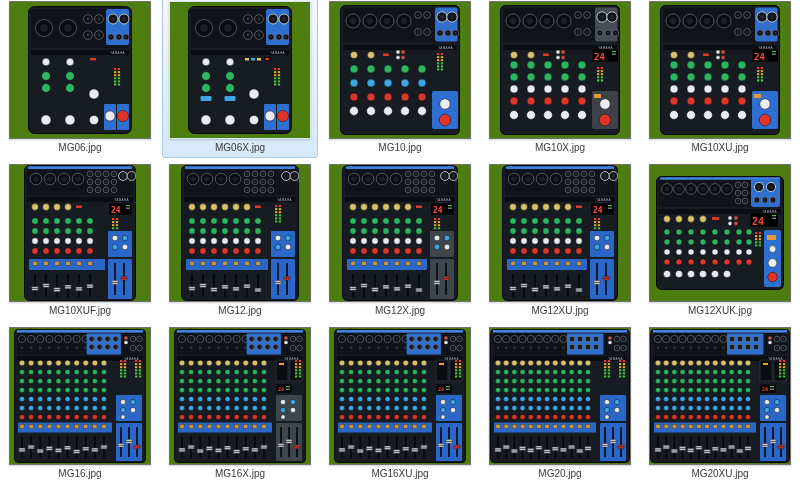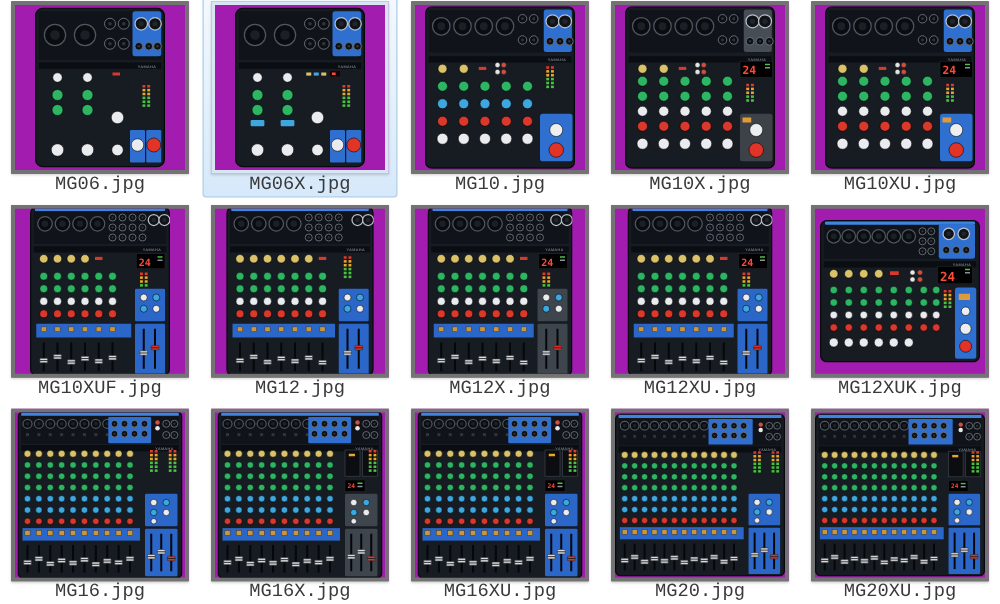--- a/index.html
+++ b/index.html
@@ -2,26 +2,26 @@
 <html><head>
 <meta charset="utf-8">
 <style>
   html,body{margin:0;padding:0;width:800px;height:483px;background:#ffffff;overflow:hidden;
     font-family:"Liberation Sans",sans-serif;}
   #grid{position:absolute;top:-2px;left:0;display:grid;grid-template-columns:repeat(5,160px);
     grid-auto-rows:163px;align-items:start;}
   .tile{width:156px;margin:0 2px;display:flex;flex-direction:column;align-items:center;
     border:1px solid transparent;border-radius:3px;box-sizing:border-box;padding-bottom:3px;}
   .tile.selected{background:linear-gradient(to bottom,#f3f9fe 0%,#d6e9fa 100%);border-color:#a9cbe8;}
-  .frame{margin-top:2px;width:142px;height:138px;background:#a21caf;border:3px solid #737373;
+  .frame{margin-top:2px;width:142px;height:138px;background:#4d7c0f;border:1px solid #737373;
     box-shadow:0 1px 2px rgba(0,0,0,.18);display:flex;align-items:center;justify-content:center;
     box-sizing:border-box;overflow:hidden;}
   .tile.selected .frame{border-color:#d8e6f3;}
-  .label{margin-top:2px;font-size:15px;line-height:13px;color:#3a3a3a;text-align:center;
-    white-space:nowrap;font-family:Liberation Mono, monospace;}
+  .label{margin-top:2px;font-size:10px;line-height:13px;color:#3a3a3a;text-align:center;
+    white-space:nowrap;}
 </style>
 </head>
 <body>
 
 <div id="grid">
   <div class="tile">
     <div class="frame">
       <svg class="mixer" xmlns="http://www.w3.org/2000/svg" width="104" height="128" viewBox="0 0 104 128">
           <rect x="0.5" y="0.5" width="103" height="127" rx="6" fill="#171b22" stroke="#05070a" stroke-width="1"></rect>
           <rect x="3" y="3" width="98" height="39" fill="#10141a"></rect>

